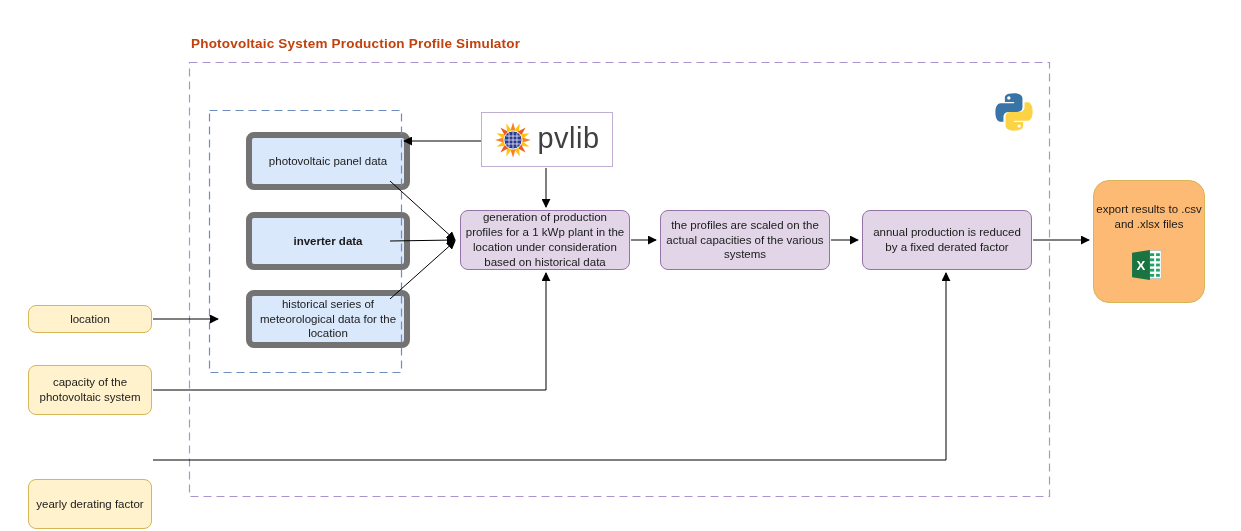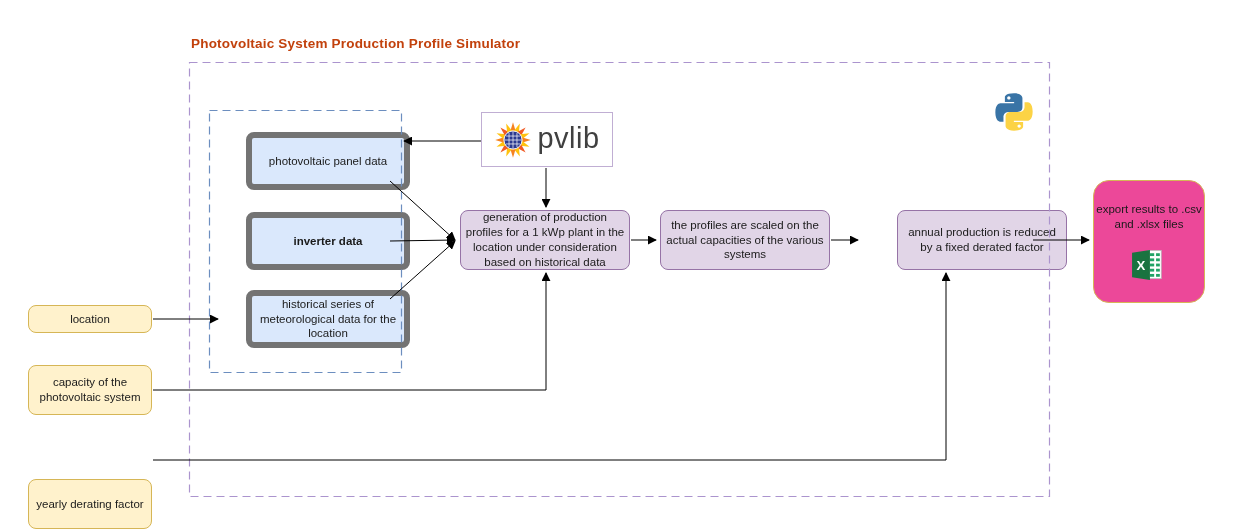--- a/index.html
+++ b/index.html
@@ -17,21 +17,21 @@
   }
   .node{
     display:flex;align-items:center;justify-content:center;text-align:center;
     font-size:11.5px;line-height:1.3;border-radius:8px;padding:2px 4px;
     white-space:pre-line;z-index:2;
   }
   .src{background:#dae8fc;border:6px solid #737373;left:222px;width:164px;margin-left:24px;}
   .proc{background:#e1d5e7;border:1px solid #9673a6;top:210px;height:60px;width:170px;}
   .inp{background:#fff2cc;border:1px solid #d6b656;left:28px;width:124px;}
   .out{
-    background:#ec4899;border:1px solid #d6b656;left:1093px;top:180px;width:112px;height:123px;
+    background:#fdba74;border:1px solid #d6b656;left:1093px;top:180px;width:112px;height:123px;
     border-radius:16px;display:flex;flex-direction:column;align-items:center;justify-content:center;
     gap:17px;text-align:center;font-size:11.5px;line-height:1.3;white-space:pre-line;z-index:2;
   }
   #pvlib-box{
     left:481px;top:112px;width:132px;height:55px;background:#fff;border:1px solid #c0aed3;
     display:flex;align-items:center;justify-content:center;gap:5px;z-index:2;
   }
   #pvlib-box .wordmark{font-size:29px;color:#404040;letter-spacing:.5px;margin-top:-2px;}
   #overlay{position:absolute;left:0;top:0;z-index:3;pointer-events:none;}
   #python-logo{left:995px;top:93px;z-index:2;}
@@ -83,21 +83,21 @@
     <span>generation of production
 profiles for a 1 kWp plant in the
 location under consideration
 based on historical data</span>
   </div>
   <div class="abs node proc" style="left:660px;">
     <span>the profiles are scaled on the
 actual capacities of the various
 systems</span>
   </div>
-  <div class="abs node proc" style="left:897px;">
+  <div class="abs node proc" style="left:862px;">
     <span>annual production is reduced
 by a fixed derated factor</span>
   </div>
 
   <div class="abs node inp" style="top:305px;height:28px;">
     <span>location</span>
   </div>
   <div class="abs node inp" style="top:365px;height:50px;">
     <span>capacity of the
 photovoltaic system</span>

